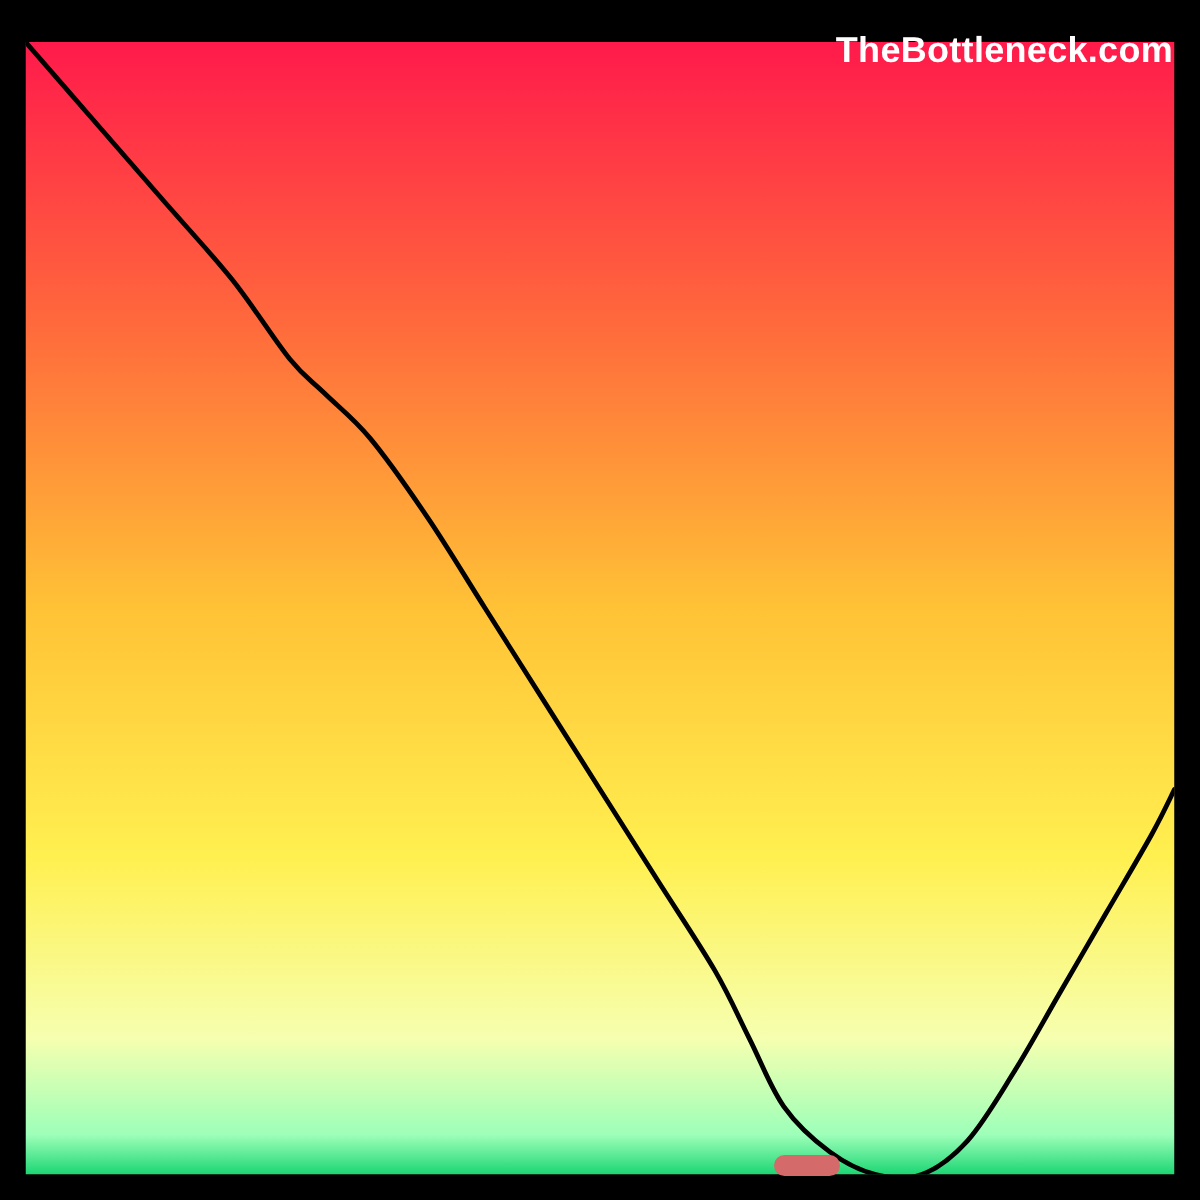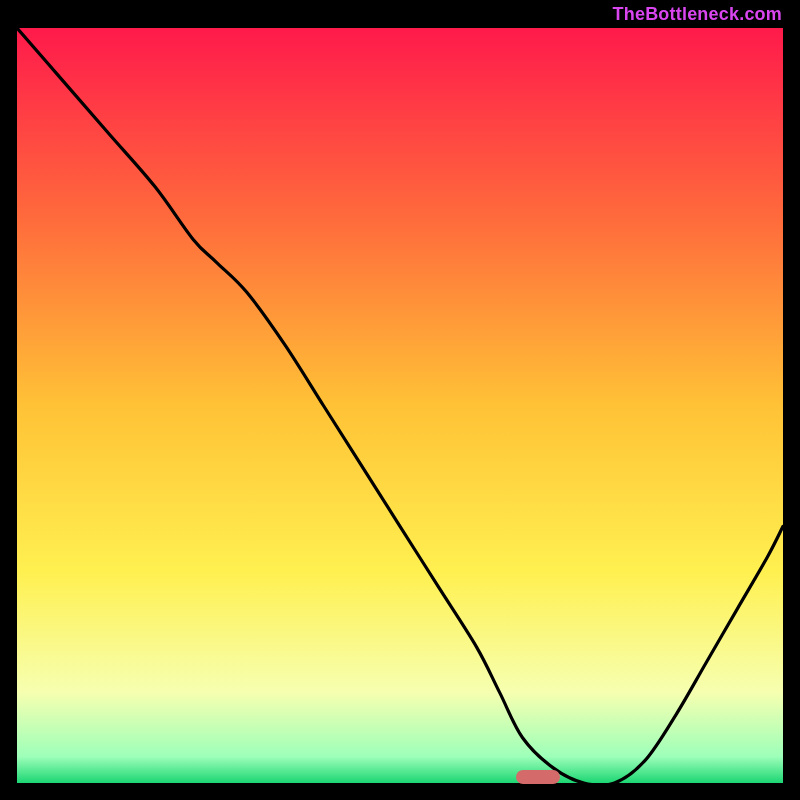--- a/index.html
+++ b/index.html
@@ -20,26 +20,26 @@
   }
   .plot {
     position: absolute;
     left: 0;
     top: 0;
     width: 766px;
     height: 755px;
   }
   .watermark {
     position: absolute;
-    top: 4px;
+    top: 20px;
     right: 18px;
     font-family: Arial, Helvetica, sans-serif;
-    font-size: 18px;
+    font-size: 24px;
     font-weight: 600;
-    color: #d946ef;
+    color: #ffffff;
     letter-spacing: 0.2px;
   }
   .marker {
     position: absolute;
     width: 44px;
     height: 14px;
     border-radius: 7px;
     background: #d46a6a;
   }
 </style>

